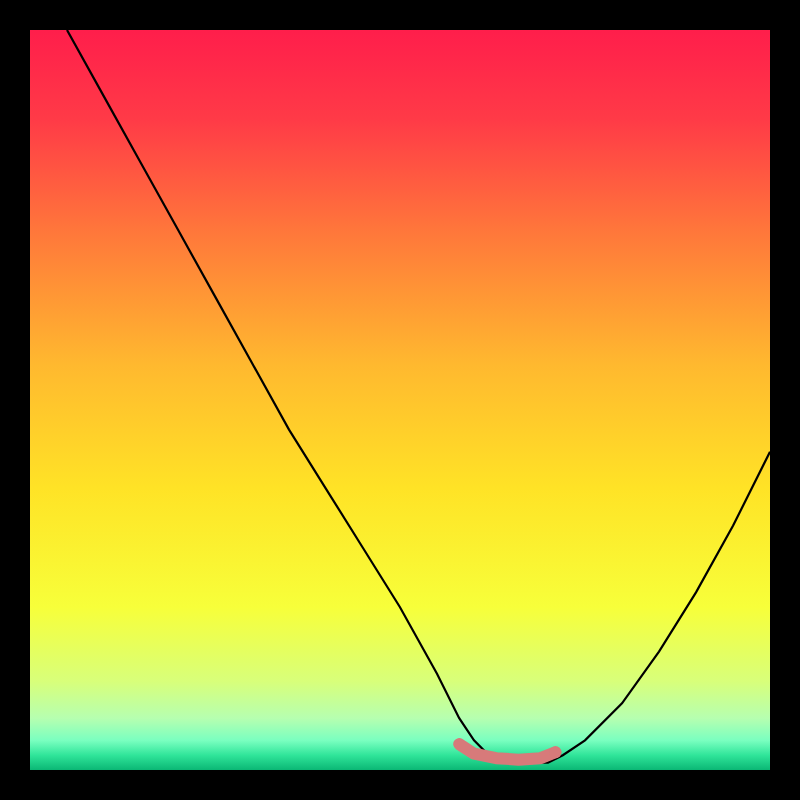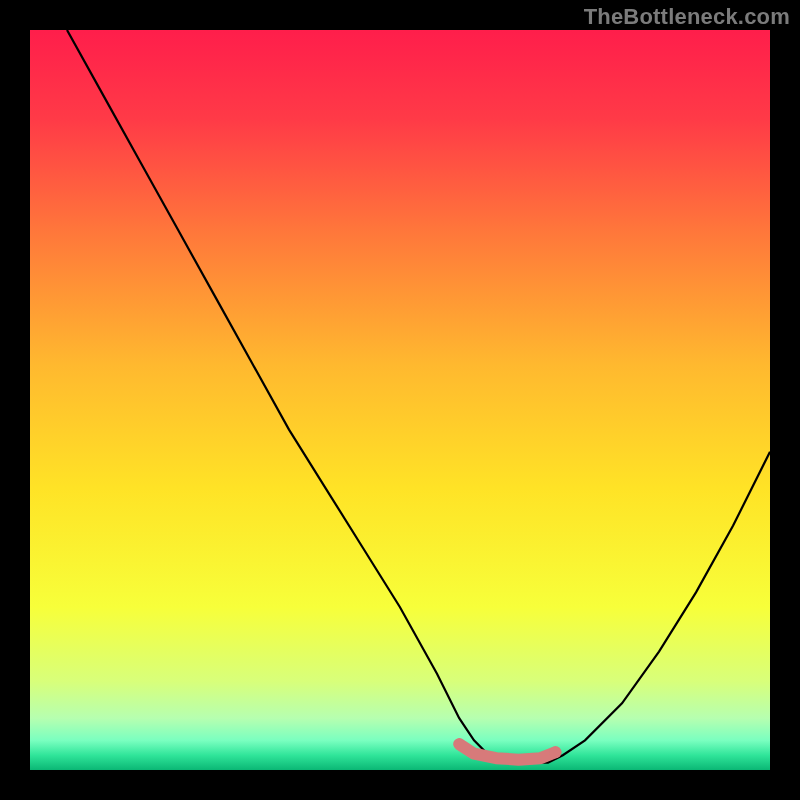--- a/index.html
+++ b/index.html
@@ -49,21 +49,20 @@
     top: 0;
     left: 0;
     width: 100%;
     height: 100%;
   }
 </style>
 </head>
 <body>
 
 <div class="frame">
-  <div class="watermark">TheBottleneck.com</div>
 
   <div class="plot-area">
     <div class="gradient" id="grad" style="background: linear-gradient(rgb(255, 30, 75) 0%, rgb(255, 58, 71) 12%, rgb(255, 122, 58) 28%, rgb(255, 184, 47) 45%, rgb(255, 227, 38) 62%, rgb(247, 255, 58) 78%, rgb(216, 255, 122) 88%, rgb(182, 255, 176) 93%, rgb(122, 255, 192) 96%, rgb(48, 229, 154) 98%, rgb(11, 183, 117) 100%);"></div>
     <svg class="curve" viewBox="0 0 740 740" preserveAspectRatio="none">
       <path id="main-curve" fill="none" stroke="#000" stroke-width="2.2" d="M37.00 0.00 L74.00 66.60 L111.00 133.20 L148.00 199.80 L185.00 266.40 L222.00 333.00 L259.00 399.60 L296.00 458.80 L333.00 518.00 L370.00 577.20 L407.00 643.80 L429.20 688.20 L444.00 710.40 L458.80 725.20 L481.00 732.60 L503.20 732.60 L518.00 732.60 L532.80 725.20 L555.00 710.40 L592.00 673.40 L629.00 621.60 L666.00 562.40 L703.00 495.80 L740.00 421.80"></path>
       <path id="highlight-curve" fill="none" stroke="#d77a7a" stroke-width="12" stroke-linecap="round" stroke-linejoin="round" d="M429.20 714.10 L444.00 723.72 L466.20 728.16 L488.40 729.64 L510.60 728.16 L525.40 722.24"></path>
       <circle id="end-dot" fill="#d77a7a" r="6" cx="525.40" cy="722.24"></circle>
     </svg>
   </div>
 </div>

